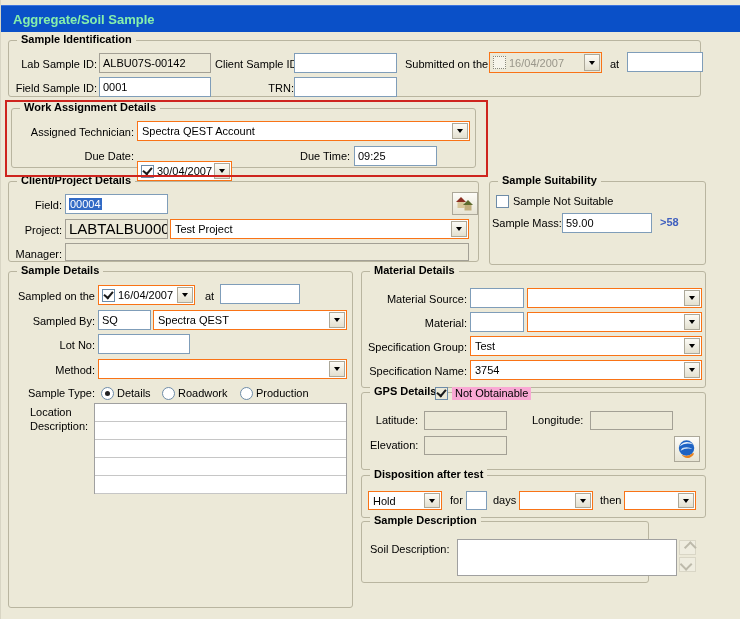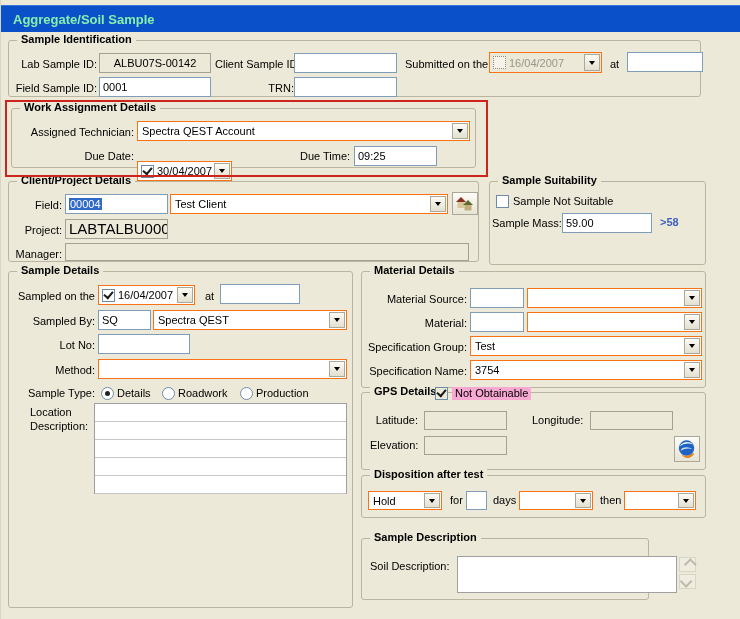--- a/index.html
+++ b/index.html
@@ -9,21 +9,21 @@
     overflow:hidden;border-left:1px solid #d8d5c4;
   }
   .titlebar{position:absolute;left:0;top:5px;width:740px;height:26px;background:#0A50C8;border-top:1px solid #3C74DE;}
   .titlebar .tt{position:absolute;left:12px;top:6px;color:#86efac;font-weight:bold;font-size:13px;}
   .group{position:absolute;border:1px solid #B9B5A0;border-radius:3px;box-sizing:border-box;}
   .group .gt{position:absolute;top:-8px;left:8px;background:#ECE9D8;padding:0 4px;font-weight:bold;font-size:11px;white-space:nowrap;}
   .lbl{position:absolute;white-space:nowrap;line-height:13px;}
   .r{text-align:right;}
   .tb{position:absolute;background:#fff;border:1px solid #7F9DB9;box-sizing:border-box;
       font-family:"Liberation Sans",sans-serif;font-size:11px;padding:2px 3px;line-height:14px;overflow:hidden;white-space:nowrap;}
-  .tb.dis{background:#ECE9D8;border-color:#A3A095;text-align:center;}
+  .tb.dis{background:#ECE9D8;border-color:#A3A095;}
   .combo{position:absolute;background:#fff;border:1px solid #f97316;box-sizing:border-box;}
   .combo.dis{background:#ECE9D8;}
   .combo .ctext{position:absolute;left:4px;top:2px;white-space:nowrap;line-height:14px;}
   .combo .ctext.gray{color:#99968A;}
   .cbtn{position:absolute;right:1px;top:1px;bottom:1px;width:16px;background:linear-gradient(#FCFBF6,#E3E0D0);
         border:1px solid #ACA899;box-sizing:border-box;display:flex;align-items:center;justify-content:center;}
   .tri{width:0;height:0;border-left:3px solid transparent;border-right:3px solid transparent;border-top:4px solid #000;}
   .cb{position:absolute;width:11px;height:11px;background:#fff;border:1px solid #6E8CA8;box-sizing:content-box;}
   .cb.dotted{border:1px dotted #8A887A;background:#F6F4EA;}
   .cb .check{position:absolute;left:1px;top:1px;width:7px;height:4px;border-left:2px solid #1B1B1B;border-bottom:2px solid #1B1B1B;transform:rotate(-50deg);}
@@ -96,36 +96,36 @@
     <span class="lbl r" style="left:288px;top:41px;width:50px;">Due Time:</span>
     <div class="tb" style="left:342px;top:37px;width:83px;height:20px;"><span>09:25</span></div>
   </div>
 
   <div class="redbox" style="left:4px;top:100px;width:479px;height:73px;"></div>
 
   <div class="group" style="left:7px;top:181px;width:471px;height:81px;">
     <span class="gt">Client/Project Details</span>
     <span class="lbl r" style="left:8px;top:17px;width:45px;">Field:</span>
     <div class="tb" style="left:56px;top:12px;width:103px;height:20px;"><span class="selsel">00004</span></div>
-    <div class="combo" style="left:161px;top:12px;width:278px;height:20px;">
-      <span class="ctext">Test Client</span>
-      <span class="cbtn">
-          <span class="tri"></span>
-        </span>
-    </div>
     <div class="iconbtn" style="left:443px;top:10px;width:26px;height:23px;">
       <svg width="18" height="15" viewBox="0 0 18 15">
         <polygon points="0,6 5,1 10,6" fill="#8B2F22"></polygon>
           <rect x="1.5" y="6" width="7" height="6" fill="#D9C89C"></rect>
         <polygon points="7,9 12,4 17,9" fill="#5E6B2E"></polygon>
           <rect x="8.5" y="9" width="7" height="5.5" fill="#C2AE7C"></rect>
       </svg>
     </div>
     <span class="lbl r" style="left:8px;top:42px;width:45px;">Project:</span>
     <div class="tb dis" style="left:56px;top:37px;width:103px;height:20px;font-size:15px;"><span>LABTALBU00073AA</span></div>
+    <div class="combo" style="left:161px;top:37px;width:299px;height:20px;">
+      <span class="ctext">Test Project</span>
+      <span class="cbtn">
+          <span class="tri"></span>
+        </span>
+    </div>
     <span class="lbl r" style="left:1px;top:66px;width:52px;">Manager:</span>
     <div class="tb dis" style="left:56px;top:61px;width:404px;height:18px;"><span></span></div>
   </div>
 
   <div class="group" style="left:488px;top:181px;width:217px;height:84px;">
     <span class="gt">Sample Suitability</span>
     <span class="cb" style="left:6px;top:13px;"></span>
     <span class="lbl" style="left:23px;top:13px;">Sample Not Suitable</span>
     <span class="lbl r" style="left:2px;top:35px;width:68px;">Sample Mass:</span>
     <div class="tb" style="left:72px;top:31px;width:90px;height:20px;"><span>59.00</span></div>
@@ -259,21 +259,21 @@
     </div>
     <span class="lbl" style="left:238px;top:18px;">then</span>
     <div class="combo" style="left:262px;top:15px;width:72px;height:19px;">
       <span class="ctext"></span>
       <span class="cbtn">
           <span class="tri"></span>
         </span>
     </div>
   </div>
 
-  <div class="group" style="left:360px;top:538px;width:288px;height:62px;">
+  <div class="group" style="left:360px;top:521px;width:288px;height:62px;">
     <span class="gt">Sample Description</span>
     <span class="lbl" style="left:8px;top:21px;">Soil Description:</span>
     <textarea class="ta" style="left: 95px; top: 17px; width: 220px; height: 37px;"></textarea>
     <div class="scrbtn" style="left:317px;top:18px;">
         <span class="chev up"></span>
       </div>
     <div class="scrbtn" style="left:317px;top:35px;">
         <span class="chev dn"></span>
       </div>
   </div>

